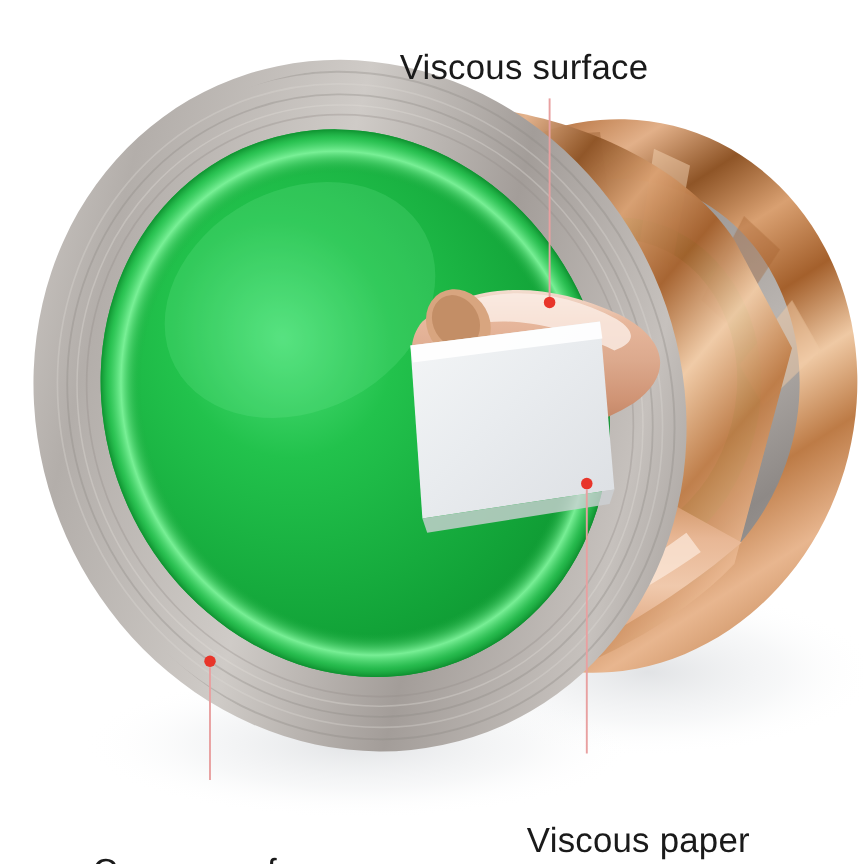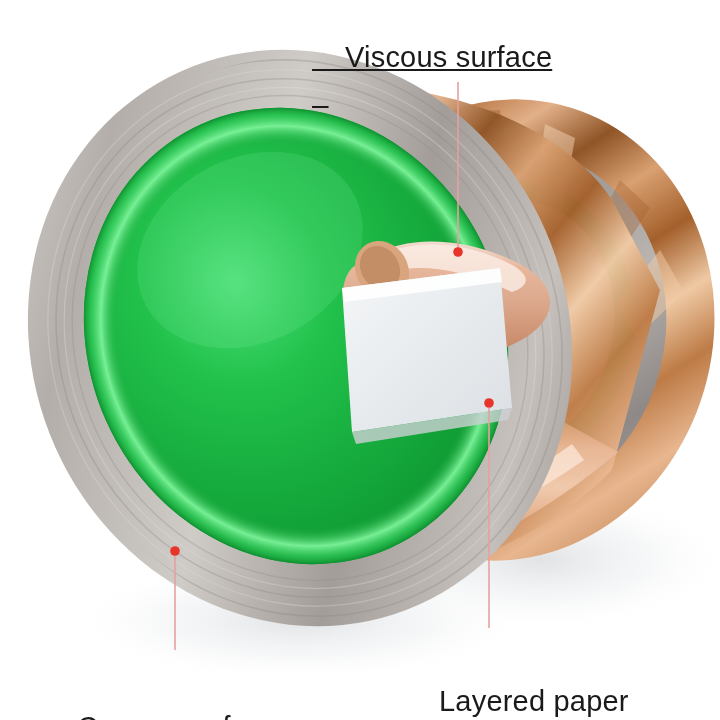--- a/index.html
+++ b/index.html
@@ -29,24 +29,23 @@
     position: absolute;
     color: #1a1a1a;
     font-size: 29px;
     font-weight: 400;
     line-height: 1.27;
     letter-spacing: 0.2px;
     white-space: pre;
     font-family: "Liberation Sans", "DejaVu Sans", sans-serif;
   }
   .ct-viscous {
-    left: 312px;
+    left: 300px;
     top: 2px;
     text-align: left;
-    text-decoration: underline;
   }
   .ct-viscous .l2 {
     display: block;
     padding-left: 124px;
   }
   .ct-copper {
     left: 44px;
     top: 672px;
     text-align: left;
   }
@@ -294,16 +293,16 @@
 
   <div class="callout-text ct-viscous">
     <span class="l1">Viscous surface</span>
   </div>
 
   <div class="callout-text ct-copper">
     <span class="l1">Copper surface</span>
   </div>
 
   <div class="callout-text ct-layered">
-    <span class="l1">Layered paper</span>
+    <span class="l1">Viscous paper</span>
   </div>
 
 </div>
 
 </body></html>

